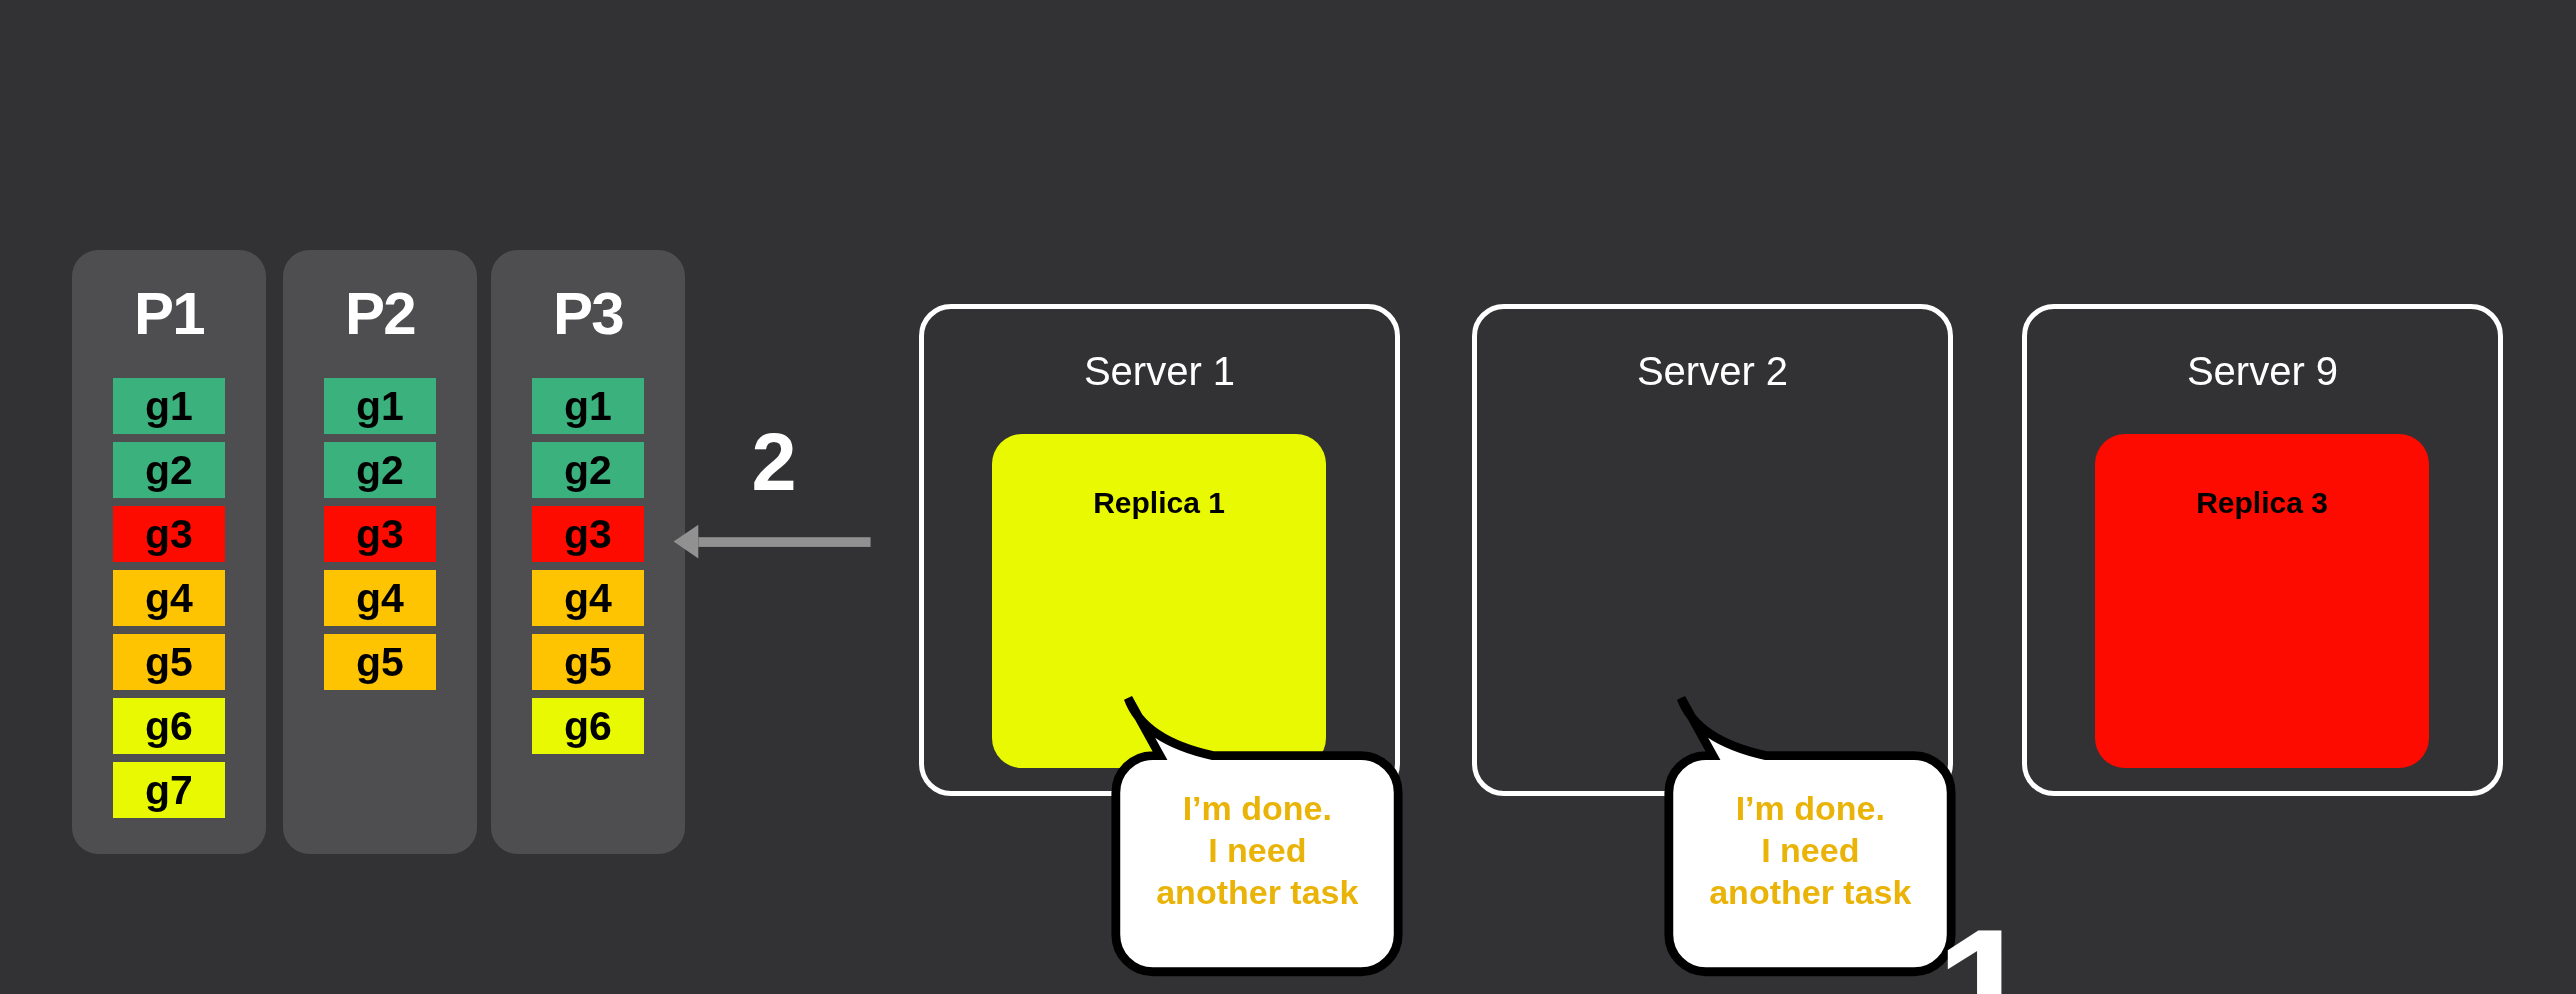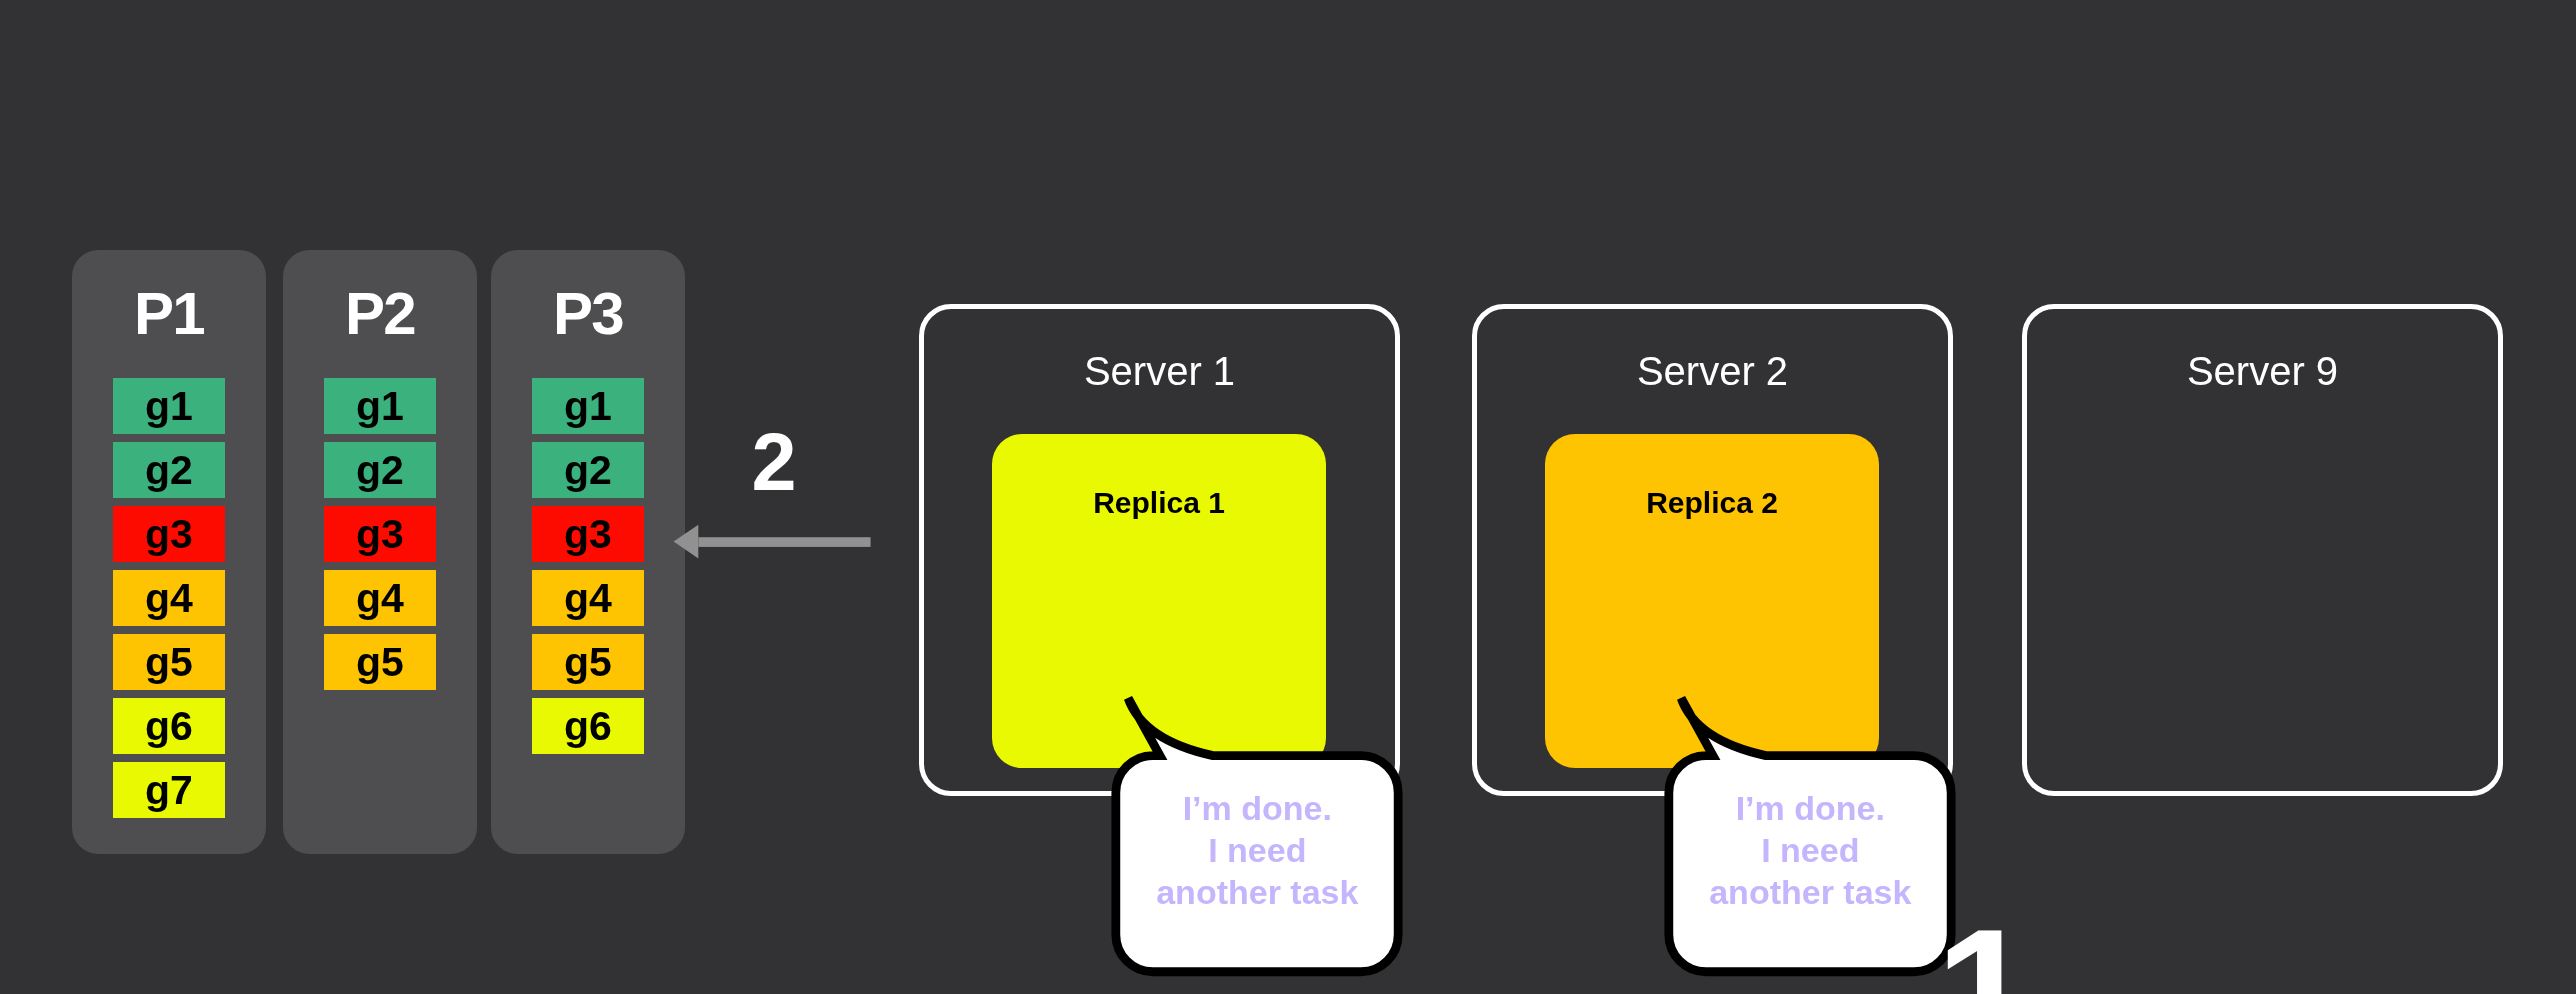--- a/index.html
+++ b/index.html
@@ -67,21 +67,21 @@
 
   
   .bubble { position:absolute; top:689px; width:300px; height:292px; }
   .bubble-a { left:1107px; }
   .bubble-b { left:1660px; }
   .bubble svg { position:absolute; left:0; top:0; }
   .bubble-text {
     position:absolute; left:8.8px; top:71px; width:283px; height:212px;
     box-sizing:border-box; padding-bottom:32px;
     display:flex; flex-direction:column; align-items:center; justify-content:center;
-    font-size:34px; font-weight:bold; color:#c4b5fd; line-height:1.24;
+    font-size:34px; font-weight:bold; color:#eab308; line-height:1.24;
     text-align:center;
   }
 </style>
 </head>
 <body style="background-color: rgb(50, 50, 52);">
 
 <div id="canvas">
 
   <div class="pcol pcol-1">
     <div class="phead">P1</div>
@@ -127,27 +127,27 @@
 
   <div class="server server-1">
     <div class="server-title">Server 1</div>
     <div class="replica" style="background-color: rgb(233, 249, 2);">
       <div class="replica-title">Replica 1</div>
     </div>
   </div>
 
   <div class="server server-2">
     <div class="server-title">Server 2</div>
-    <div class="replica" style="background-color: rgb(254, 195, 1);">
-      <div class="replica-title">Replica 2</div>
-    </div>
   </div>
 
   <div class="server server-3">
     <div class="server-title">Server 9</div>
+    <div class="replica" style="background-color: rgb(253, 11, 1);">
+      <div class="replica-title">Replica 3</div>
+    </div>
   </div>
 
   <div class="bubble bubble-a">
     <svg width="300" height="292" viewBox="0 0 340 330" xmlns="http://www.w3.org/2000/svg">
       <path d="M24,10 C36,44 70,64 120,75 L288,75 A42,42 0 0 1 330,117 L330,278 A42,42 0 0 1 288,320 L52,320 A42,42 0 0 1 10,278 L10,117 A42,42 0 0 1 52,75 L60,75 Z" fill="#ffffff" stroke="#000000" stroke-width="10" stroke-miterlimit="8"></path>
     </svg>
     <div class="bubble-text">
       <div>I’m done.</div>
       <div>I need</div>
       <div>another task</div>

